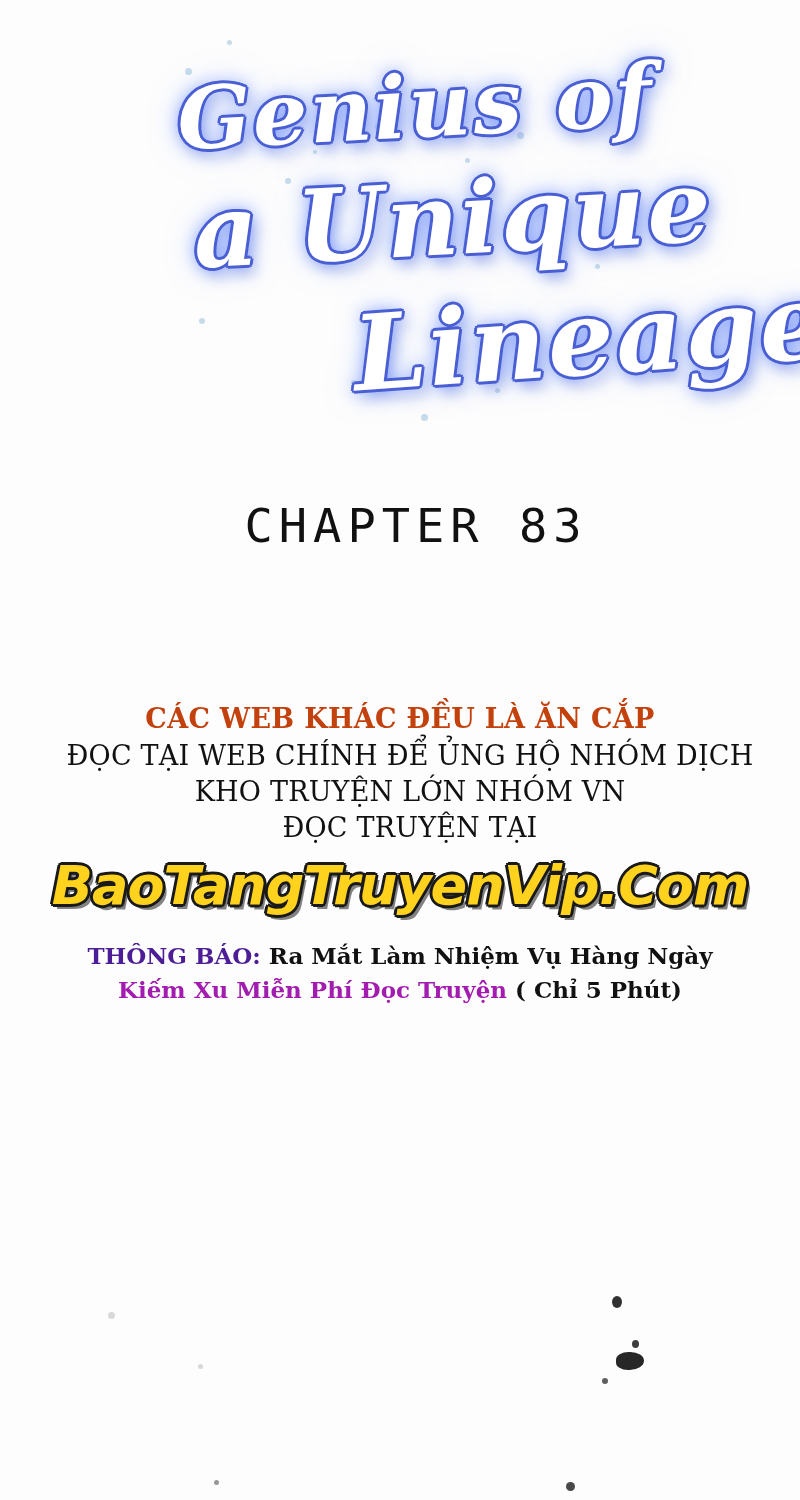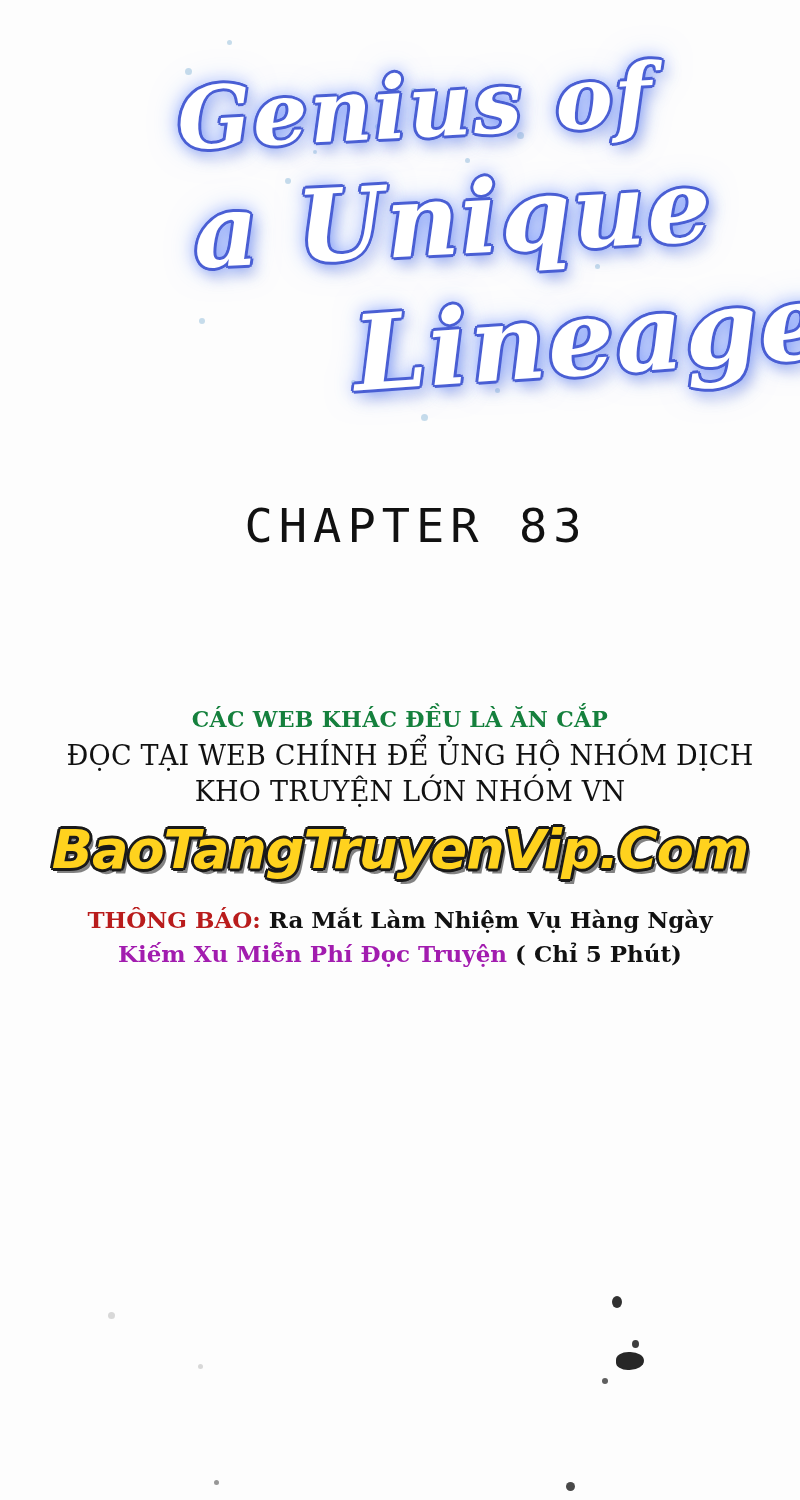--- a/index.html
+++ b/index.html
@@ -132,22 +132,22 @@
   .promo {
     position: absolute;
     left: 0;
     top: 700px;
     width: 800px;
     text-align: center;
   }
   .promo-red {
     font-family: "DejaVu Serif", serif;
     font-weight: bold;
-    font-size: 22px;
-    color: #15803d;
+    font-size: 27px;
+    color: #c2410c;
     letter-spacing: 0.3px;
     line-height: 38px;
   }
   .promo-black {
     font-family: "DejaVu Serif", serif;
     font-size: 27px;
     color: #111111;
     line-height: 36px;
     letter-spacing: 0.2px;
     padding-left: 20px;
@@ -175,21 +175,21 @@
 
   .promo-notice {
     margin-top: 22px;
     font-family: "DejaVu Serif", serif;
     font-weight: bold;
     font-size: 23px;
     color: #111111;
     line-height: 34px;
   }
   .notice-label {
-    color: #b91c1c;
+    color: #4c1d95;
   }
   .notice-red {
     color: #a21caf;
   }
 
   
   .ink {
     position: absolute;
     background: #1b1b1b;
     border-radius: 50%;
@@ -231,20 +231,21 @@
     </div>
   </div>
 
 
   <div class="chapter">CHAPTER 83</div>
 
   <div class="promo">
     <div class="promo-red">CÁC WEB KHÁC ĐỀU LÀ ĂN CẮP</div>
     <div class="promo-black">ĐỌC TẠI WEB CHÍNH ĐỂ ỦNG HỘ NHÓM DỊCH</div>
     <div class="promo-black">KHO TRUYỆN LỚN NHÓM VN</div>
+    <div class="promo-black">ĐỌC TRUYỆN TẠI</div>
     <div class="promo-site">BaoTangTruyenVip.Com</div>
 
     <div class="promo-notice">
       <div>
         <span class="notice-label">THÔNG BÁO:</span>
         <span>Ra Mắt Làm Nhiệm Vụ Hàng Ngày</span>
       </div>
       <div>
         <span class="notice-red">Kiếm Xu Miễn Phí Đọc Truyện</span>
         <span>( Chỉ 5 Phút)</span>

